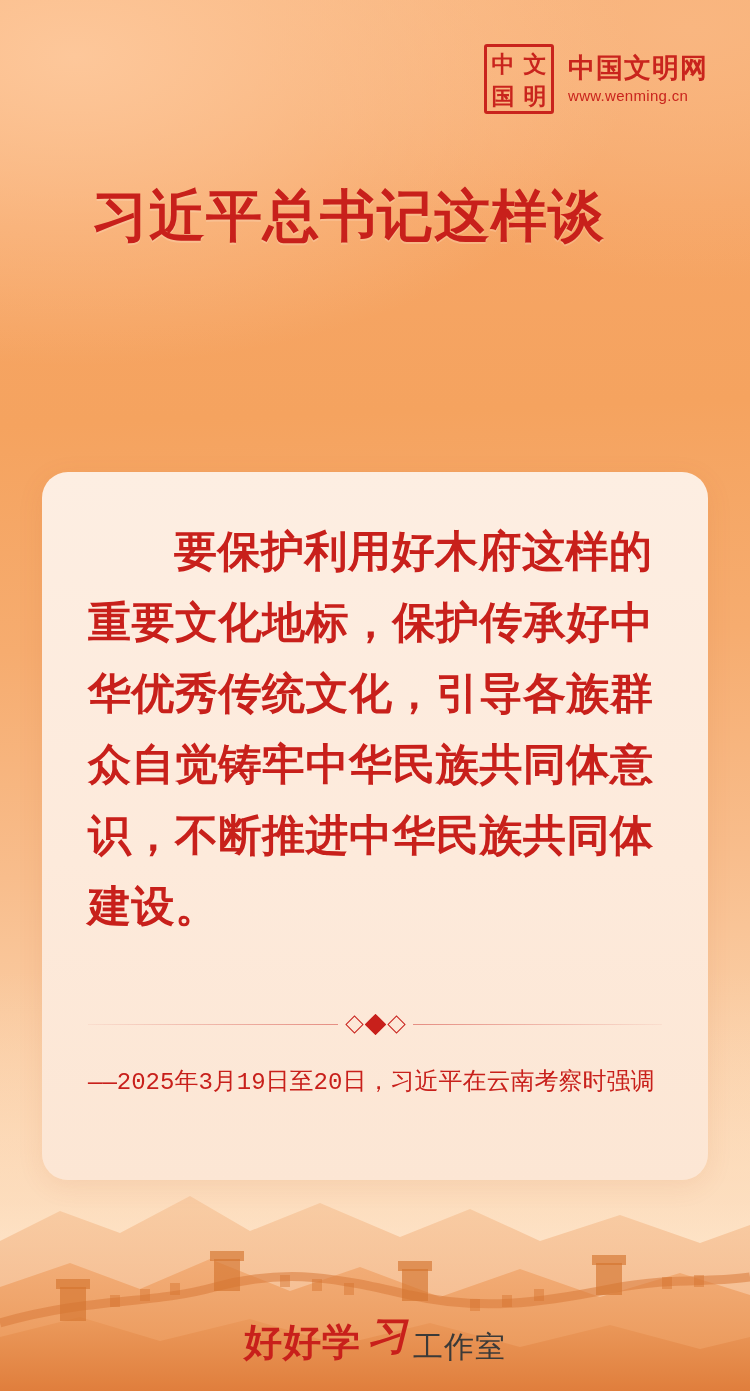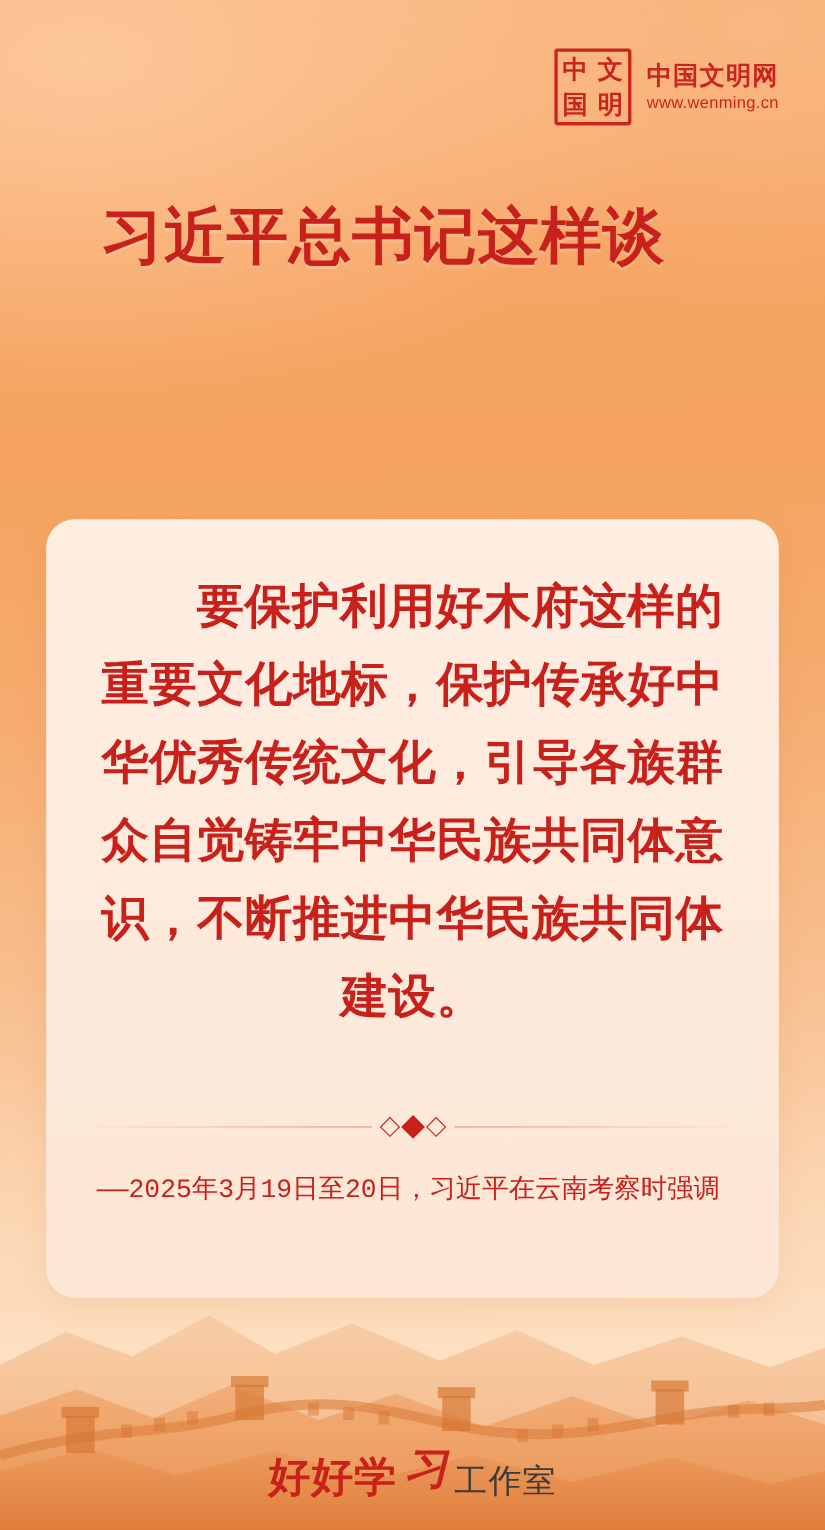--- a/index.html
+++ b/index.html
@@ -63,21 +63,21 @@
     justify-content: center;
   }
   .brand {
     display: flex;
     flex-direction: column;
     justify-content: center;
     gap: 6px;
   }
   .brand-cn {
     color: #c9241d;
-    font-size: 23px;
+    font-size: 27px;
     font-weight: bold;
     letter-spacing: 1px;
     line-height: 1;
   }
   .brand-url {
     color: #c9241d;
     font-size: 15px;
     letter-spacing: 0.3px;
     line-height: 1;
   }
@@ -114,21 +114,20 @@
     box-shadow: 0 6px 26px rgba(190, 90, 40, 0.10);
   }
   .quote {
     color: #c8201b;
     font-family: "DejaVu Serif", serif;
     font-weight: bold;
     font-size: 43px;
     line-height: 1.65;
     letter-spacing: 0.5px;
     text-indent: 86px;
-    text-align: center;
   }
   .divider {
     position: absolute;
     left: 46px;
     right: 46px;
     top: 540px;
     height: 24px;
     display: flex;
     align-items: center;
     justify-content: center;

